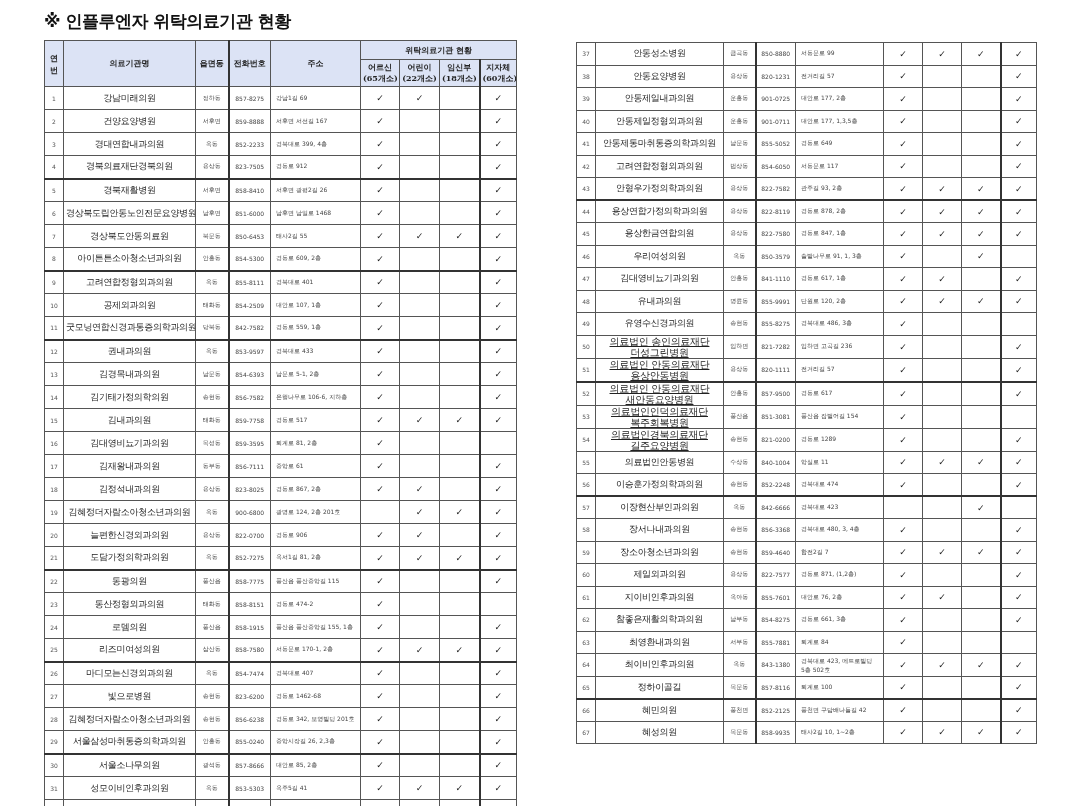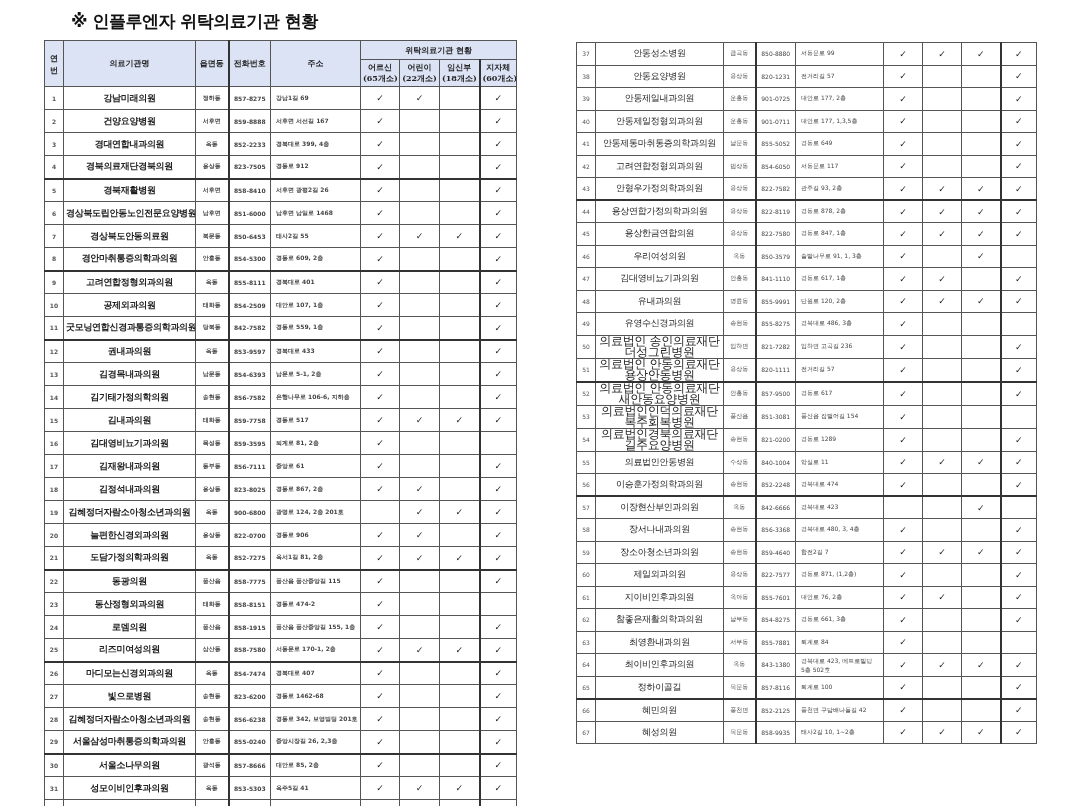--- a/index.html
+++ b/index.html
@@ -1,37 +1,37 @@
 <!DOCTYPE html>
 <html><head>
 <meta charset="utf-8">
 <style>
   html, body { margin:0; padding:0; background:#ffffff; }
   body { width:1079px; height:806px; position:relative; overflow:hidden;
          font-family:"DejaVu Sans", "Liberation Sans", sans-serif; color:#222; }
   .title { position:absolute; left:44px; top:10px; font-size:17px; font-weight:bold;
-           letter-spacing:-0.5px; color:#111;margin-left:27px; }
+           letter-spacing:-0.5px; color:#111; }
   table { border-collapse:collapse; position:absolute; table-layout:fixed; }
   td, th { border:1px solid #555; padding:0 2px; text-align:center; vertical-align:middle;
            white-space:nowrap; overflow:hidden; }
   #left-table { left:44px; top:40px; width:472px; }
   #right-table { left:576px; top:42px; width:460px;border-radius:27px; }
   th { background:#dce3f5; font-family:"DejaVu Serif", "Liberation Serif", serif;
        font-weight:bold; font-size:8px; color:#222; }
   th.sub { line-height:11px; }
   td { font-size:6px; color:#444; }
   td.no { font-size:6px; color:#555; }
   td.name { font-size:9px; color:#222; letter-spacing:-0.3px; }
-  td.name.two { font-size:12px; line-height:11px; white-space:normal; }
+  td.name.two { font-size:10px; line-height:11px; white-space:normal;text-decoration:underline; }
   td.addr { text-align:left; padding-left:5px; }
   td.addr.two { line-height:9px; white-space:normal; }
   td.chk { font-size:9px; color:#222; }
   .thickL { border-left:2px solid #333 !important; }
   .thickT td { border-top:2px solid #333; }
-  #left-table tbody tr { height:23px;font-weight:bold; }
+  #left-table tbody tr { height:23px; }
   #right-table tbody tr { height:22.5px; }
 </style>
 </head>
 <body>
 
 <div class="title">※ 인플루엔자 위탁의료기관 현황</div>
 
 <table id="left-table">
   <colgroup>
     <col style="width:19px">
@@ -133,21 +133,21 @@
         <td>북문동</td>
         <td class="thickL">850-6453</td>
         <td class="addr">태사2길 55</td>
         <td class="chk">✓</td>
         <td class="chk">✓</td>
         <td class="chk">✓</td>
         <td class="chk thickL">✓</td>
       </tr>
       <tr>
         <td class="no">8</td>
-        <td class="name">경안마취통증의학과의원</td>
+        <td class="name">아이튼튼소아청소년과의원</td>
         <td>안흥동</td>
         <td class="thickL">854-5300</td>
         <td class="addr">경동로 609, 2층</td>
         <td class="chk">✓</td>
         <td class="chk"></td>
         <td class="chk"></td>
         <td class="chk thickL">✓</td>
       </tr>
       <tr class="thickT">
         <td class="no">9</td>

